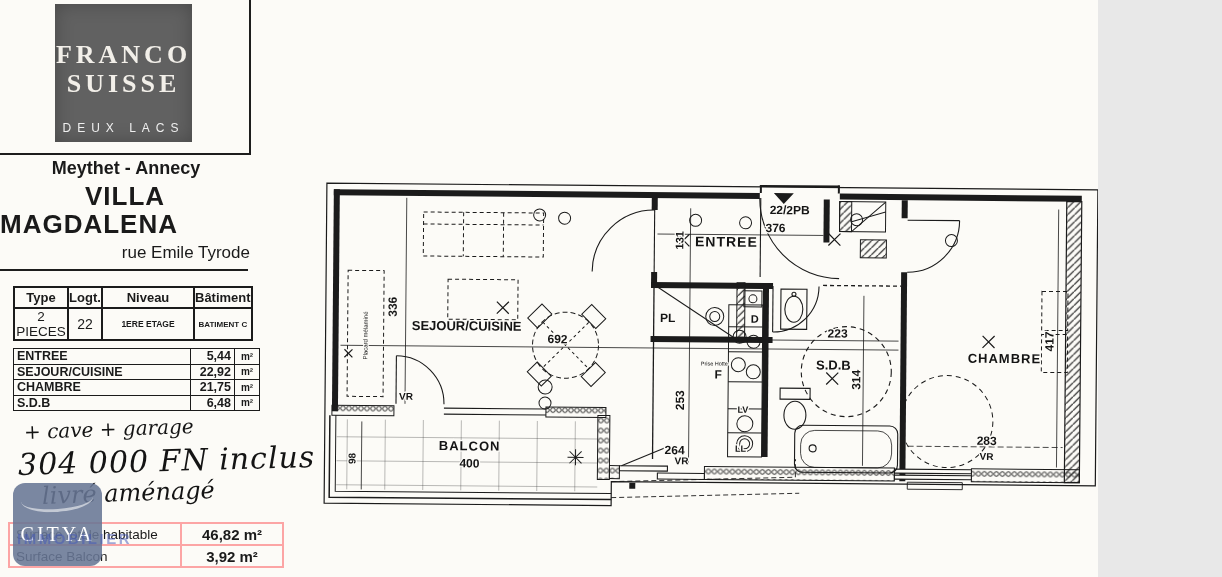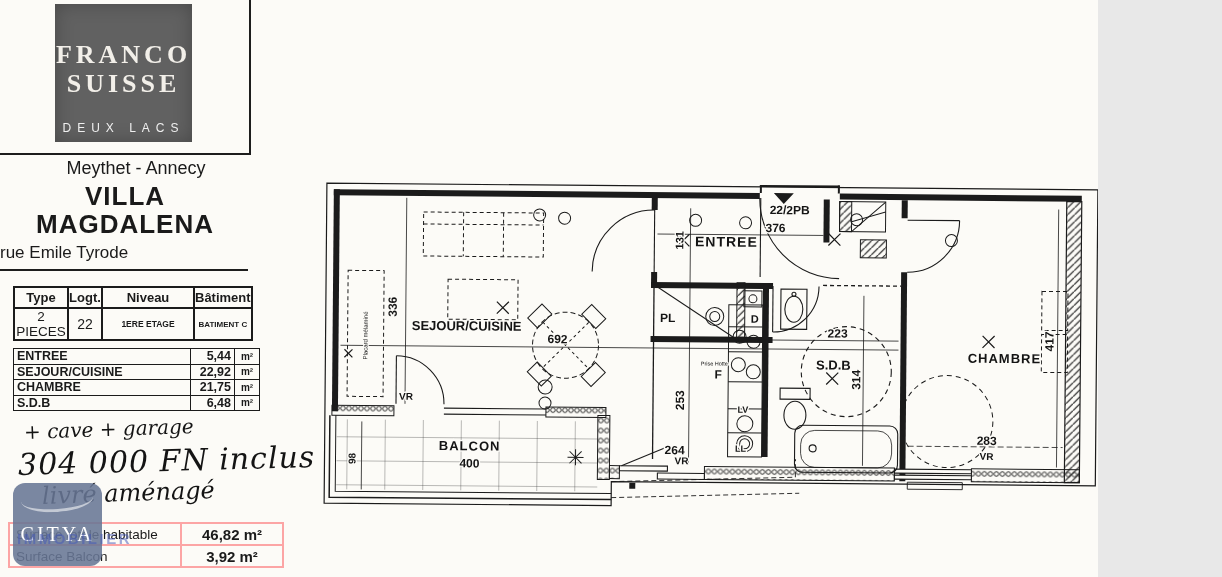--- a/index.html
+++ b/index.html
@@ -11,24 +11,24 @@
   .logo-box{left:55px;top:4px;width:137px;height:138px;background:#616161;
             box-shadow:inset 0 0 18px rgba(0,0,0,.25);text-align:center;}
   .logo-line{font-family:"Liberation Serif",serif;font-weight:700;color:#f2efe9;
              font-size:26px;letter-spacing:4px;line-height:29px;}
   .logo-top{margin-top:36px;}
   .logo-sub{margin-top:23px;font-size:12px;letter-spacing:6px;color:#efefef;
             font-family:"Liberation Sans",sans-serif;}
   .vline1{left:249px;top:0;width:2px;height:154px;background:#1d1d1d;}
   .hline1{left:0;top:153px;width:251px;height:2px;background:#1d1d1d;}
   .hline2{left:0;top:269px;width:248px;height:2px;background:#1d1d1d;}
-  .loc{left:11px;top:158px;width:250px;text-align:center;font-size:18px;font-weight:400;}
+  .loc{left:1px;top:158px;width:250px;text-align:center;font-size:18px;font-weight:700;}
   .title1{left:0;top:181px;width:250px;text-align:center;font-size:26px;font-weight:700;letter-spacing:1px;}
-  .title2{left:0;top:209px;width:250px;text-align:center;font-size:26px;font-weight:700;letter-spacing:1px;}
-  .street{left:0;top:243px;width:250px;text-align:left;font-size:17px;}
+  .title2{left:0;top:209px;width:250px;font-size:26px;font-weight:700;letter-spacing:1px;}
+  .street{left:0;top:243px;width:250px;text-align:right;font-size:17px;}
 
   table{border-collapse:collapse;}
   .t1{left:13px;top:286px;}
   .t1 td{border:2px solid #1b1b1b;text-align:center;padding:0;}
   .t1 .h{font-size:13px;font-weight:700;height:19px;}
   .t1 .v{height:21px;}
   .t2{left:13px;top:348px;}
   .t2 td{border:1.5px solid #1b1b1b;padding:0 3px;height:14.5px;font-size:12.5px;font-weight:700;}
   .t2 .val{text-align:right;width:37px;}
   .t2 .unit{font-size:10px;width:18px;text-align:center;}

